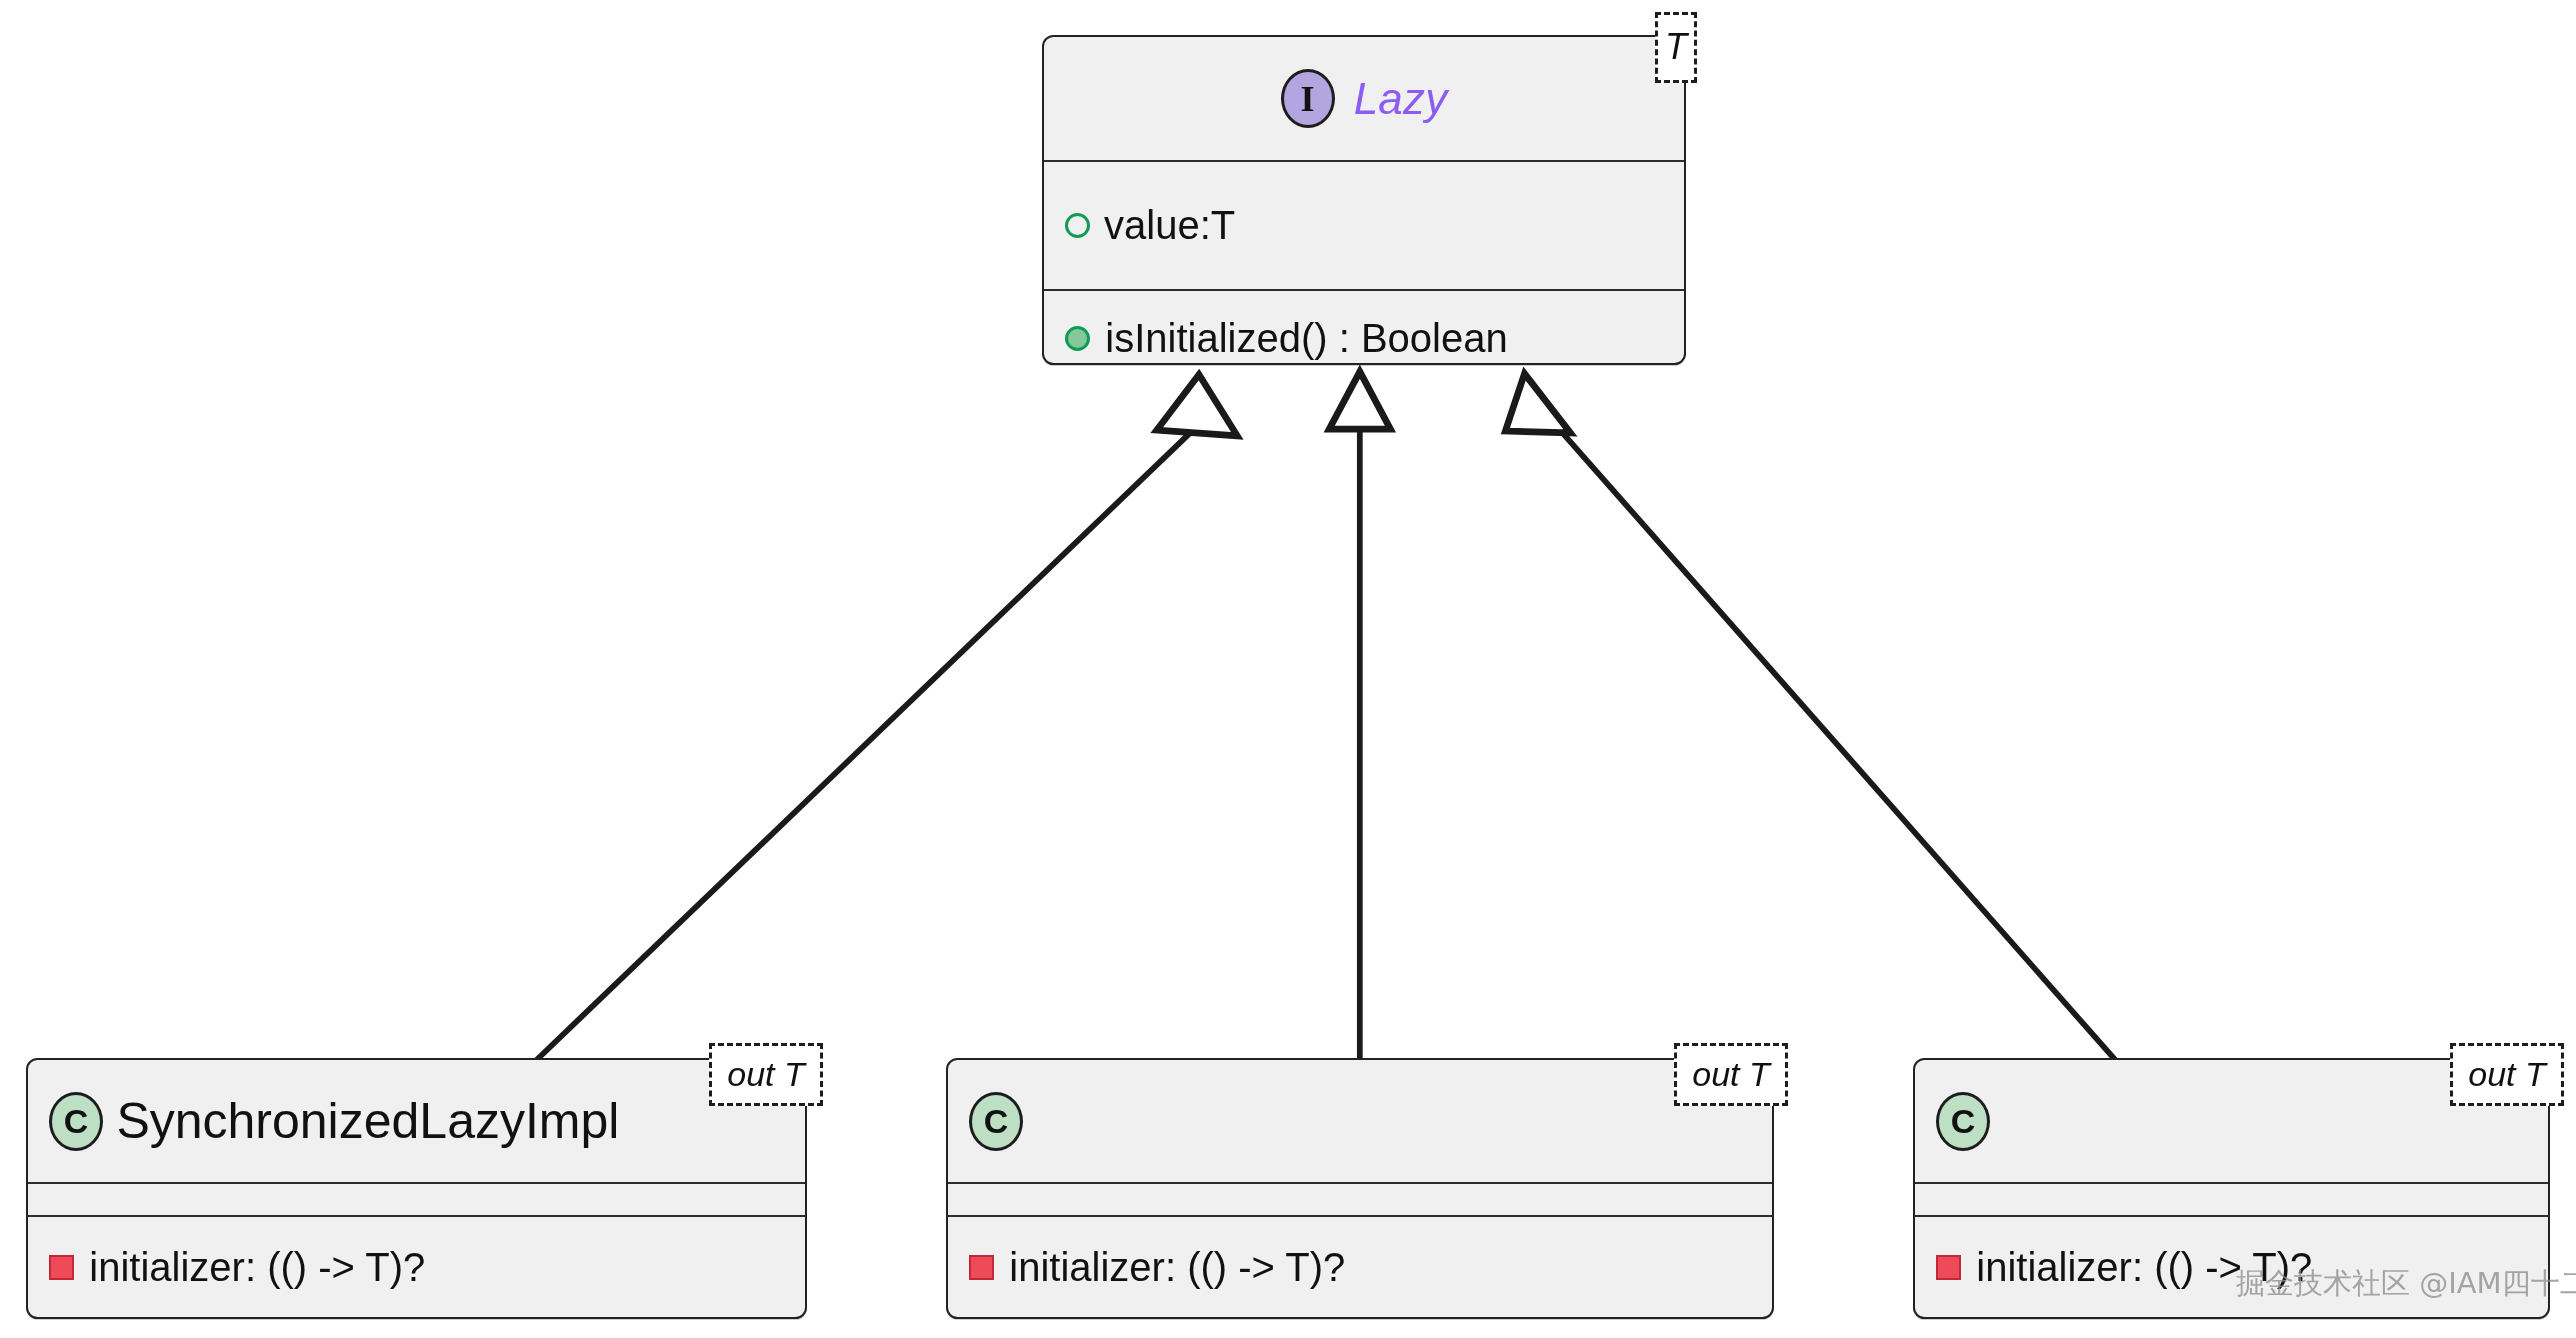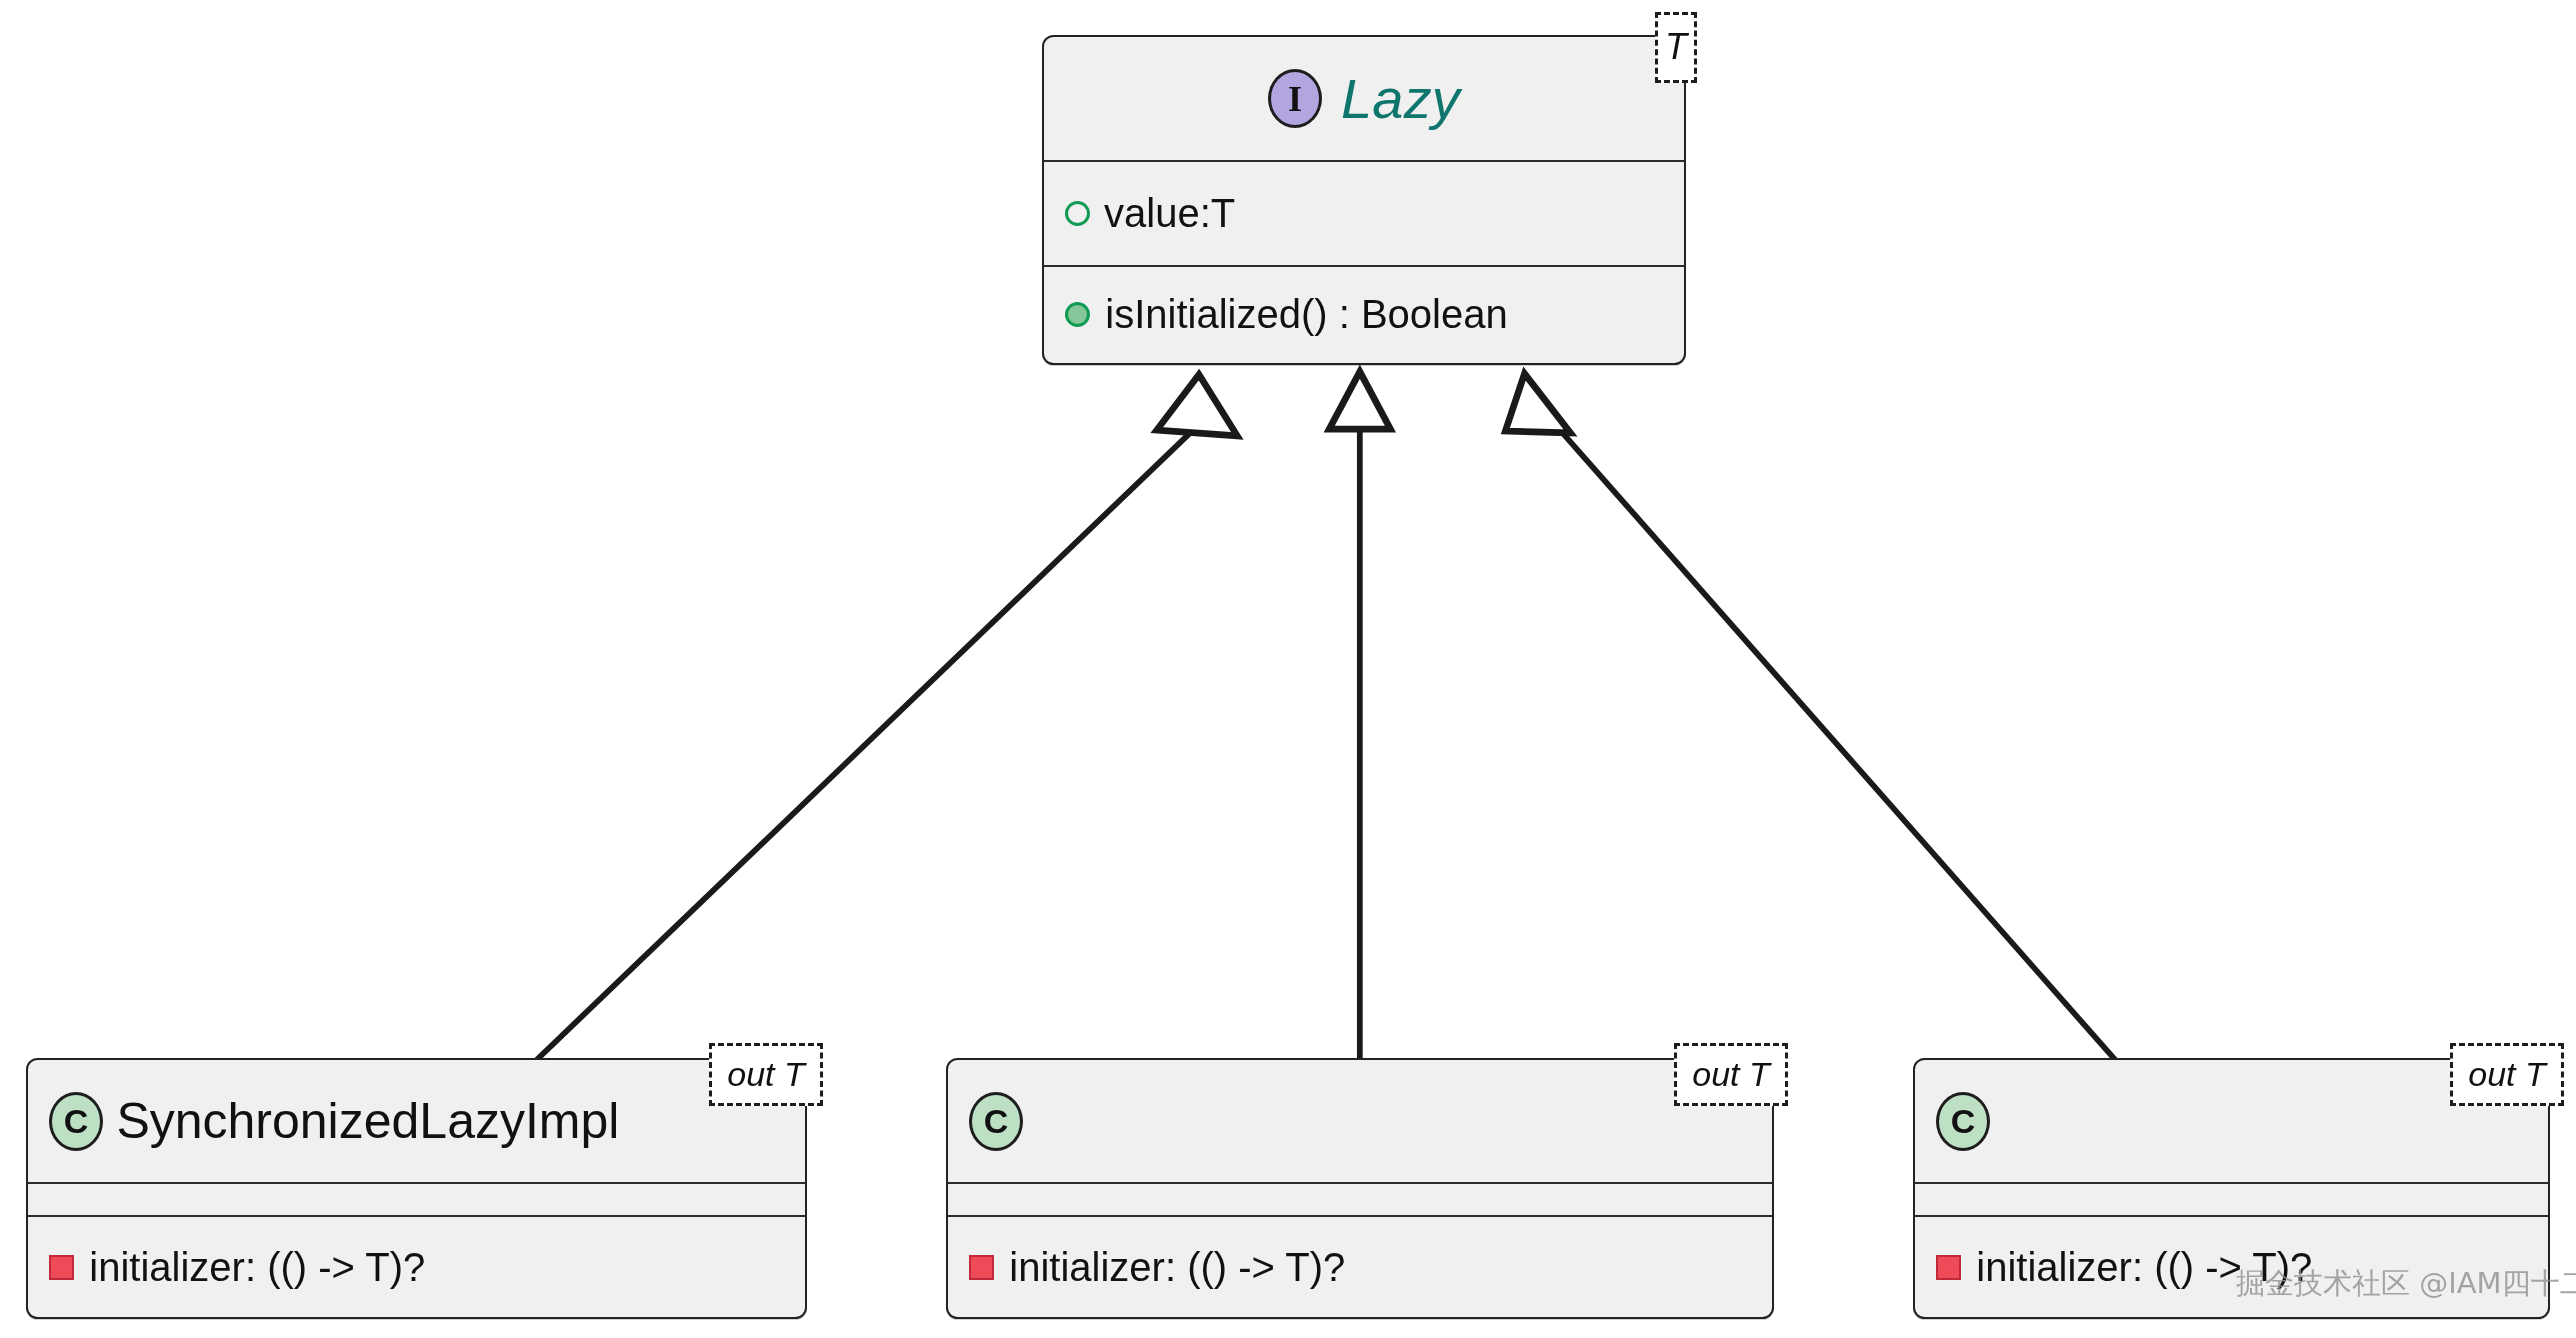--- a/index.html
+++ b/index.html
@@ -34,21 +34,21 @@
     flex:0 0 auto;border-radius:50%;
     display:flex;align-items:center;justify-content:center;
     border:3.8px solid #1d1d1d;box-sizing:border-box;
   }
   .badge-i{width:54px;height:59px;background:#b3a5e0;}
   .badge-c{width:54px;height:59px;background:#bde0c4;}
   .badge-glyph{font-size:34px;font-weight:600;color:#111;line-height:1;}
   .badge-glyph.serif{font-family:"Liberation Serif","DejaVu Serif",serif;font-size:36px;}
 
   .iface-name{
-    font-style:italic;font-size:56px;color:#0f766e;letter-spacing:0.2px;
+    font-style:italic;font-size:44px;color:#8b5cf6;letter-spacing:0.2px;
     font-family:"Liberation Sans","DejaVu Sans",sans-serif;
   }
   .cls-name{font-size:50px;color:#111;white-space:nowrap;}
 
   
   .member{padding-left:21px;gap:15.3px;}
   .member-text{font-size:40px;color:#111;white-space:nowrap;}
 
   .dot{flex:0 0 auto;box-sizing:border-box;}
   .dot-hollow{width:25px;height:25px;border-radius:50%;border:3.8px solid #0f9b52;background:transparent;}
@@ -97,21 +97,21 @@
     </g>
   </svg>
 
   <div class="node" style="left:1042px;top:35px;width:644px;height:330px;">
     <div class="compartment titlebar" style="height:123px;">
       <span class="badge badge-i">
         <span class="badge-glyph serif">I</span>
       </span>
       <span class="iface-name">Lazy</span>
     </div>
-    <div class="compartment member divider" style="height:105px;gap:14px;">
+    <div class="compartment member divider" style="height:129px;gap:14px;">
       <span class="dot dot-hollow"></span>
       <span class="member-text">value:T</span>
     </div>
     <div class="compartment member divider" style="height:97px;">
       <span class="dot dot-filled"></span>
       <span class="member-text">isInitialized() : Boolean</span>
     </div>
   </div>
   <div class="generic" style="left:1655px;top:11.5px;width:42px;height:71px;font-size:36px;">
     <span>T</span>

